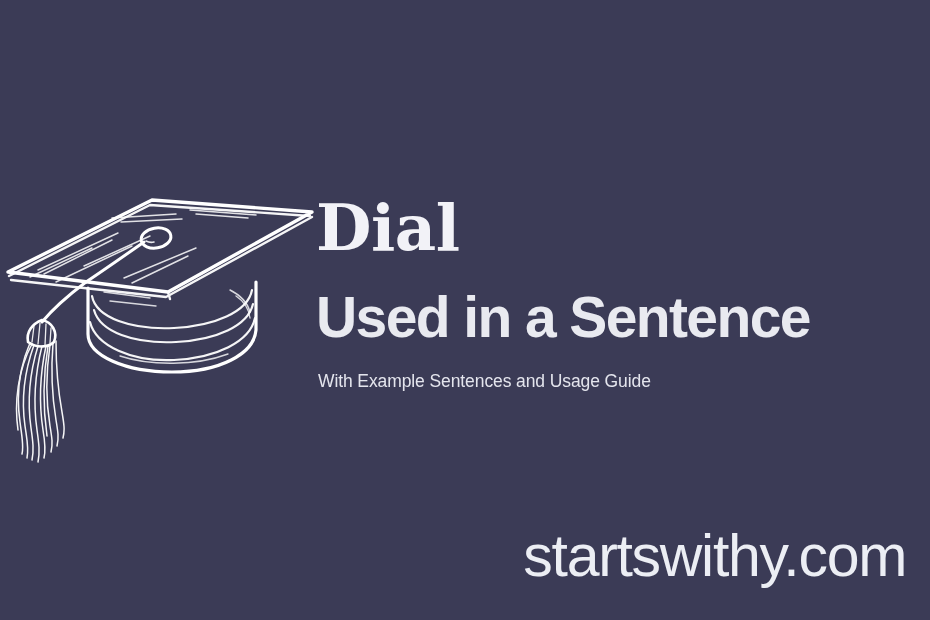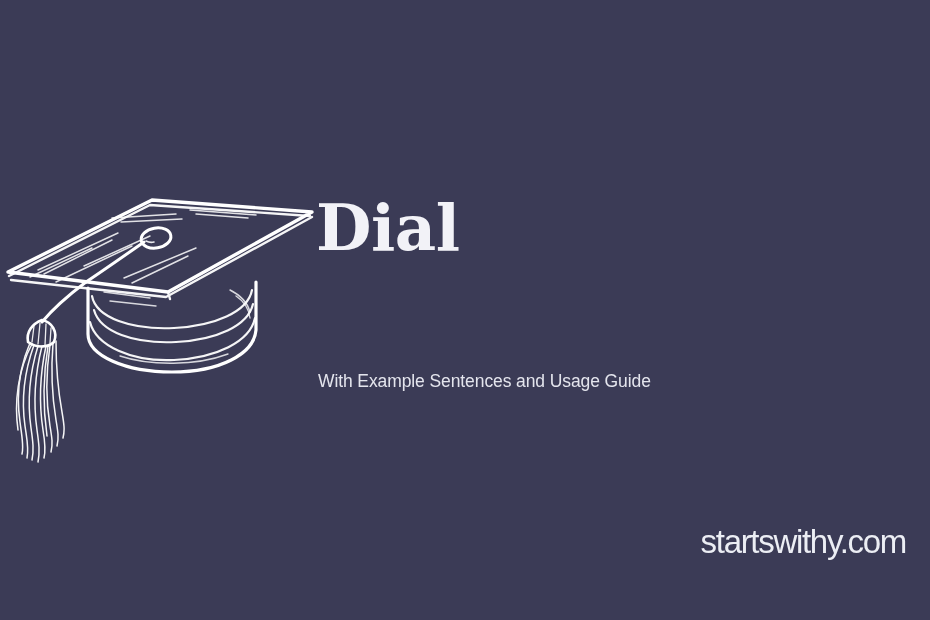--- a/index.html
+++ b/index.html
@@ -71,21 +71,21 @@
     letter-spacing: -0.1px;
     line-height: 1.2;
     color: #e4e5ed;
     white-space: nowrap;
   }
   .brand {
     position: absolute;
     right: 24px;
     top: 524px;
     font-family: "Liberation Sans", sans-serif;
-    font-size: 33px;
+    font-size: 59px;
     font-weight: 400;
     letter-spacing: -1.3px;
     line-height: 1.1;
     color: #eceef4;
     white-space: nowrap;
     text-align: right;
   }
 </style>
 </head>
 <body>
@@ -169,18 +169,19 @@
         <path d="M53 173 C 51 198, 52 226, 56 250 C 58 262, 59 268, 57 276"></path>
         <path d="M56 171 C 56 194, 58 220, 62 242 C 64 254, 65 260, 63 268"></path>
         <path d="M32 174 C 18 200, 14 232, 18 260"></path>
         <path d="M48 176 C 43 206, 43 238, 47 266"></path>
       </g>
     </svg>
   </div>
 
   <div class="word-title">Dial</div>
 
+  <div class="main-heading">Used in a Sentence</div>
 
   <div class="subheading">With Example Sentences and Usage Guide</div>
 
   <div class="brand">startswithy.com</div>
 
 </div>
 
 </body></html>

